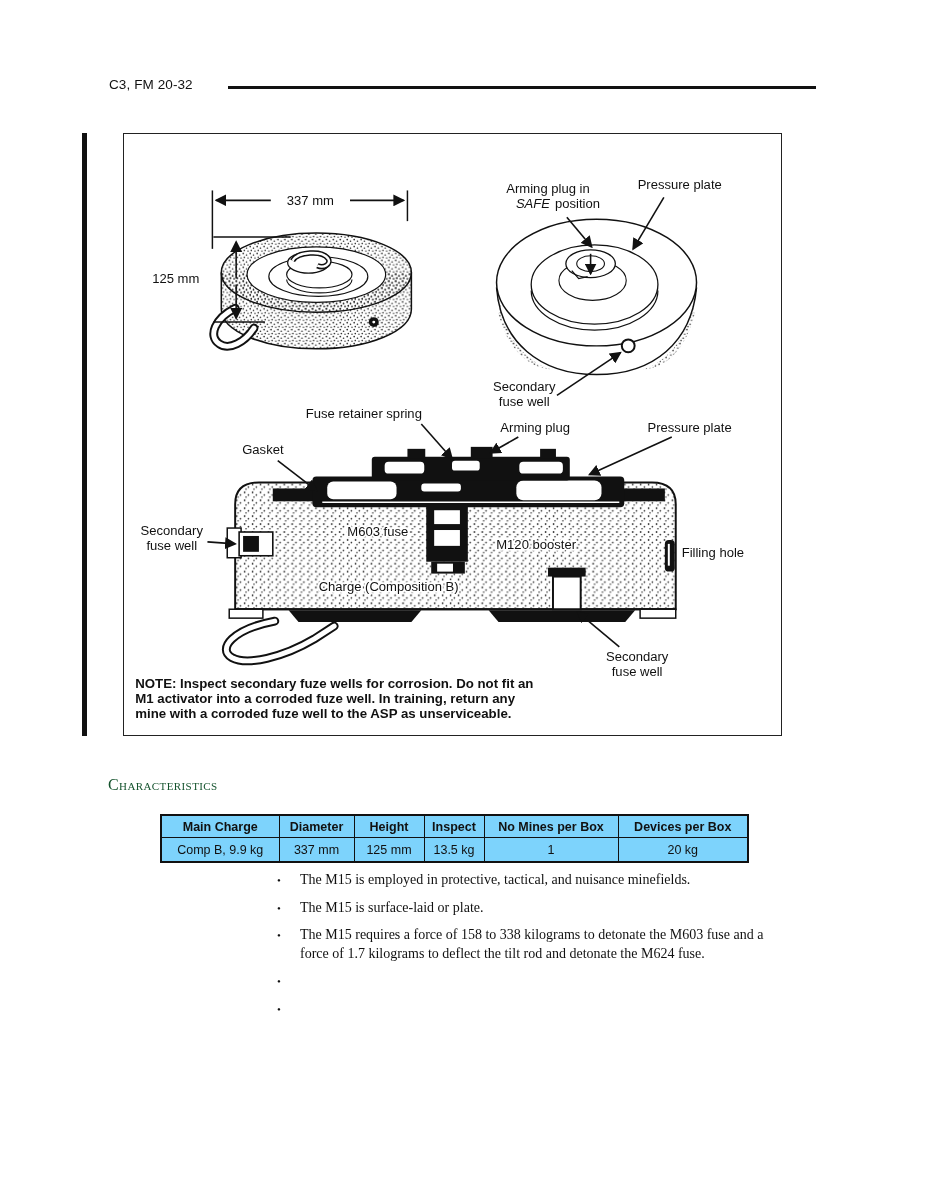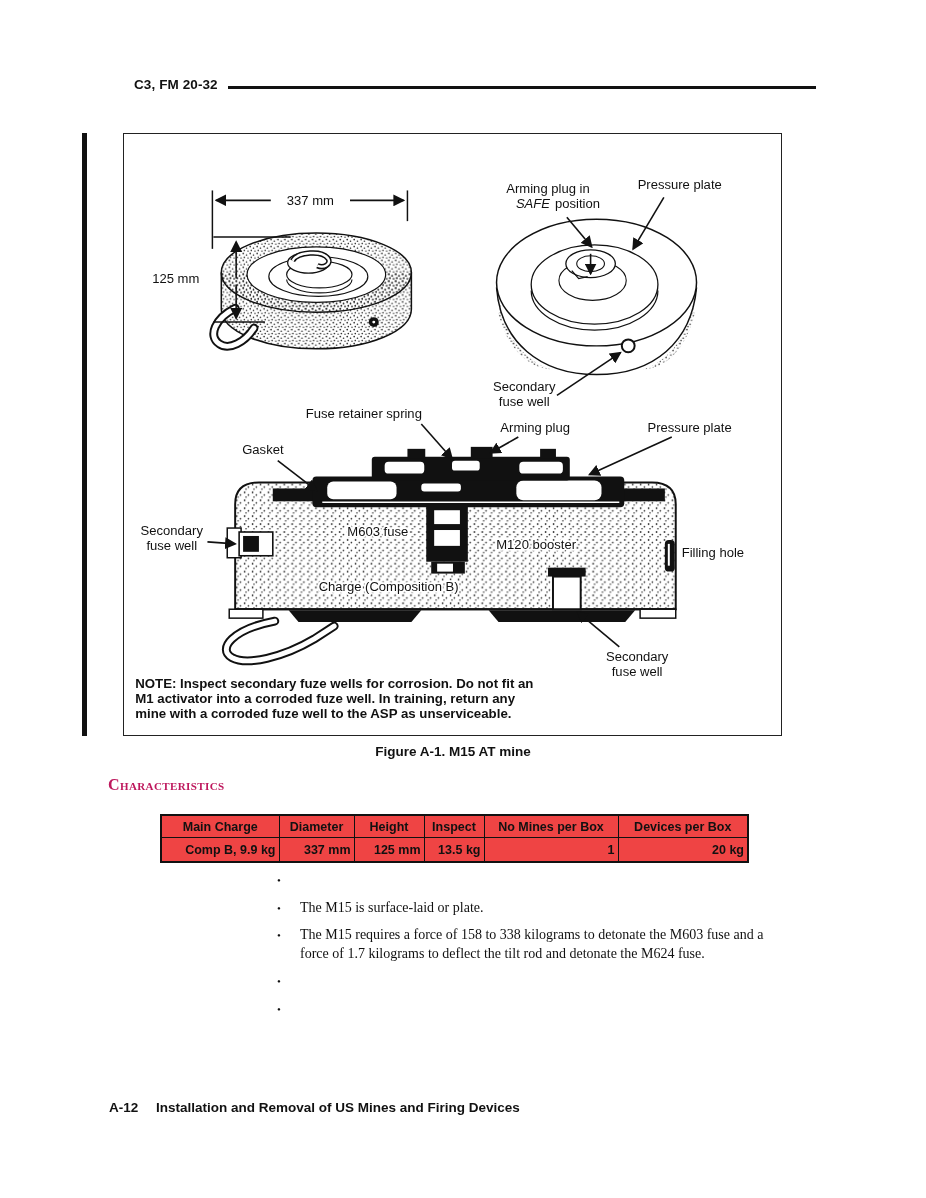--- a/index.html
+++ b/index.html
@@ -1,30 +1,30 @@
 <!DOCTYPE html>
 <html><head>
 <meta charset="utf-8">
 <style>
   html,body{margin:0;padding:0;background:#fff;}
   #page{position:relative;width:926px;height:1198px;background:#ffffff;overflow:hidden;
         font-family:"Liberation Sans",sans-serif;color:#111;}
   .abs{position:absolute;}
-  #hdr-text{left:109px;top:77px;font-weight:bold;font-size:13.5px;letter-spacing:0.1px;margin-left:25px;}
+  #hdr-text{left:109px;top:77px;font-weight:normal;font-size:13.5px;letter-spacing:0.1px;}
   #hdr-rule{left:228px;top:86px;width:588px;height:3px;background:#111;}
   #change-bar{left:82px;top:133px;width:5px;height:603px;background:#111;}
   #figure-box{left:123px;top:133px;width:657px;height:601px;border:1.5px solid #222;background:#fff;}
   #figure-caption{left:123px;top:744px;width:660px;text-align:center;font-weight:bold;font-size:13.5px;}
   #char-heading{left:108px;top:776px;font-family:"Liberation Serif",serif;font-variant:small-caps;
-                font-size:16px;letter-spacing:0.4px;color:#be185d;font-weight:bold;}
-  table.spec{position:absolute;left:160px;top:814px;border-collapse:collapse;background:#ef4444;
+                font-size:16px;letter-spacing:0.4px;color:#14532d;}
+  table.spec{position:absolute;left:160px;top:814px;border-collapse:collapse;background:#7dd3fc;
              font-size:12.5px;table-layout:fixed;border:2px solid #111;}
   table.spec th,table.spec td{border:1.5px solid #111;text-align:center;padding:0 3px;overflow:hidden;white-space:nowrap;}
   table.spec th{font-weight:bold;height:21px;}
-  table.spec td{height:23px;font-weight:bold;text-align:right;}
+  table.spec td{height:23px;font-weight:normal;}
   #bullets{left:277px;top:871px;width:515px;font-family:"Liberation Serif",serif;
            font-size:14px;line-height:18.6px;color:#111;}
   .bullet-item{display:flex;margin-bottom:9px;}
   .bullet-dot{width:23px;flex:0 0 23px;font-size:11px;line-height:18.6px;}
   #footer{left:109px;top:1100px;font-weight:bold;font-size:13.5px;}
   #footer .pgno{margin-right:14px;}
   svg text{font-family:"Liberation Sans",sans-serif;font-size:13.2px;fill:#111;}
   svg text.halo{paint-order:stroke;stroke:#ffffff;stroke-width:3.5px;stroke-linejoin:round;}
   svg text.note{font-weight:bold;font-size:13.4px;}
   svg .ln{stroke:#111;stroke-width:1.5;fill:none;}
@@ -184,21 +184,20 @@
       </g>
 
       <g>
         <text x="11" y="560" class="note">NOTE: Inspect secondary fuze wells for corrosion. Do not fit an</text>
         <text x="11" y="575" class="note">M1 activator into a corroded fuze well. In training, return any</text>
         <text x="11" y="590" class="note">mine with a corroded fuze well to the ASP as unserviceable.</text>
       </g>
     </svg>
   </div>
 
-  <div id="figure-caption" class="abs">Figure A-1. M15 AT mine</div>
 
   <div id="char-heading" class="abs">Characteristics</div>
 
   <table class="spec">
     <colgroup>
       <col style="width:118px">
         <col style="width:75px">
         <col style="width:70px">
       <col style="width:60px">
         <col style="width:134px">
@@ -222,35 +221,32 @@
         <td>13.5 kg</td>
         <td>1</td>
         <td>20 kg</td>
       </tr>
     </tbody>
   </table>
 
   <div id="bullets" class="abs">
     <div class="bullet-item">
       <span class="bullet-dot">•</span>
+      <span>The M15 is employed in protective, tactical, and nuisance minefields.</span>
     </div>
     <div class="bullet-item">
       <span class="bullet-dot">•</span>
       <span>The M15 is surface-laid or plate.</span>
     </div>
     <div class="bullet-item">
       <span class="bullet-dot">•</span>
       <span>The M15 requires a force of 158 to 338 kilograms to detonate the M603 fuse and a force of 1.7 kilograms to deflect the tilt rod and detonate the M624 fuse.</span>
     </div>
     <div class="bullet-item">
       <span class="bullet-dot">•</span>
     </div>
     <div class="bullet-item">
       <span class="bullet-dot">•</span>
     </div>
   </div>
 
-  <div id="footer" class="abs">
-    <span class="pgno">A-12</span>
-    <span>Installation and Removal of US Mines and Firing Devices</span>
-  </div>
 
 </div>
 
 </body></html>

